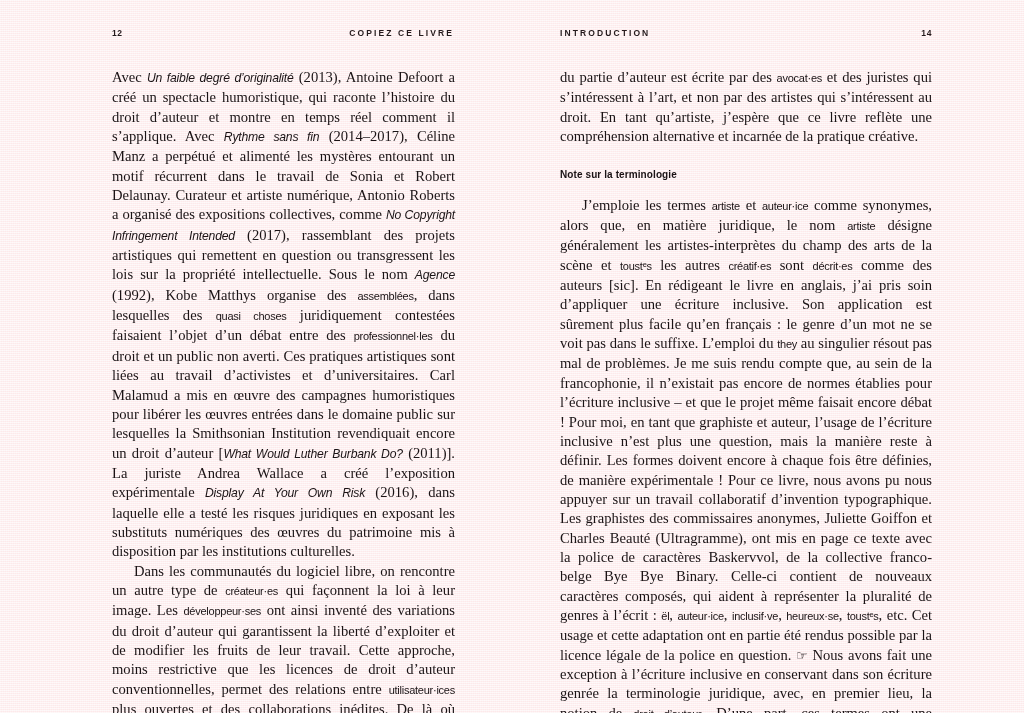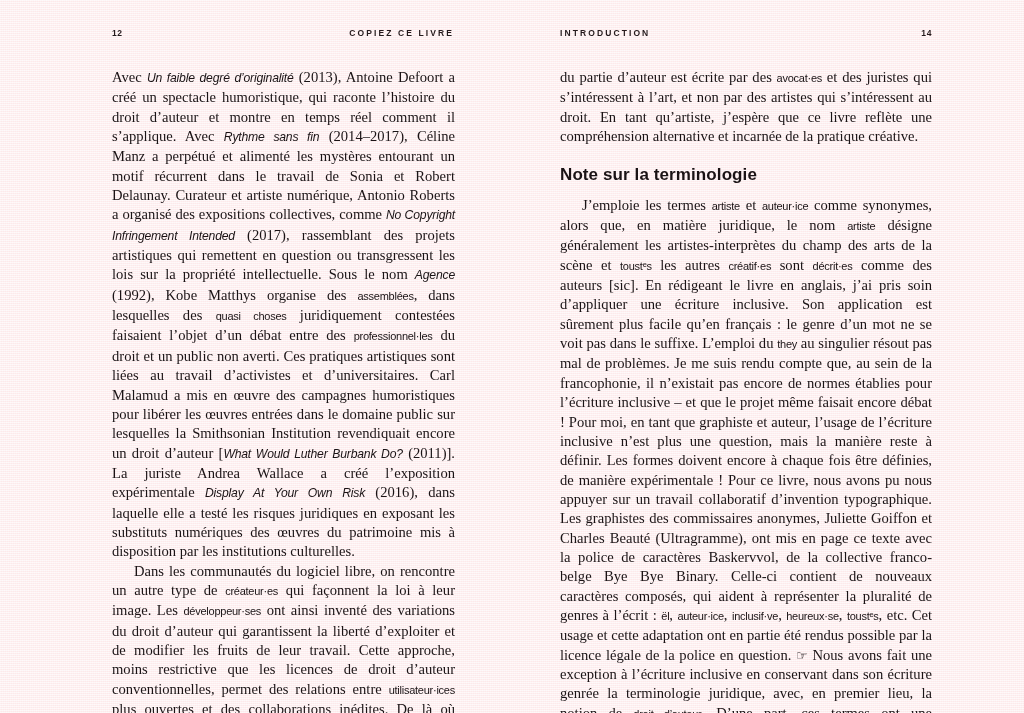--- a/index.html
+++ b/index.html
@@ -88,21 +88,21 @@
   }
   .ital-disp {
     font-family: Liberation Sans, sans-serif;
     font-style: italic;
     font-size: 12.2px;
     letter-spacing: -0.2px;
   }
 
   h2.section-head {
     font-family: "Liberation Sans", sans-serif;
-    font-size: 17px;
+    font-size: 10px;
     font-weight: 700;
     letter-spacing: 0.1px;
     margin: 19px 0 11px 0;
     color: #1a1315;
   }
 
   .manicule {
     font-family: "DejaVu Sans", sans-serif;
     font-size: 13px;
     line-height: 1;

